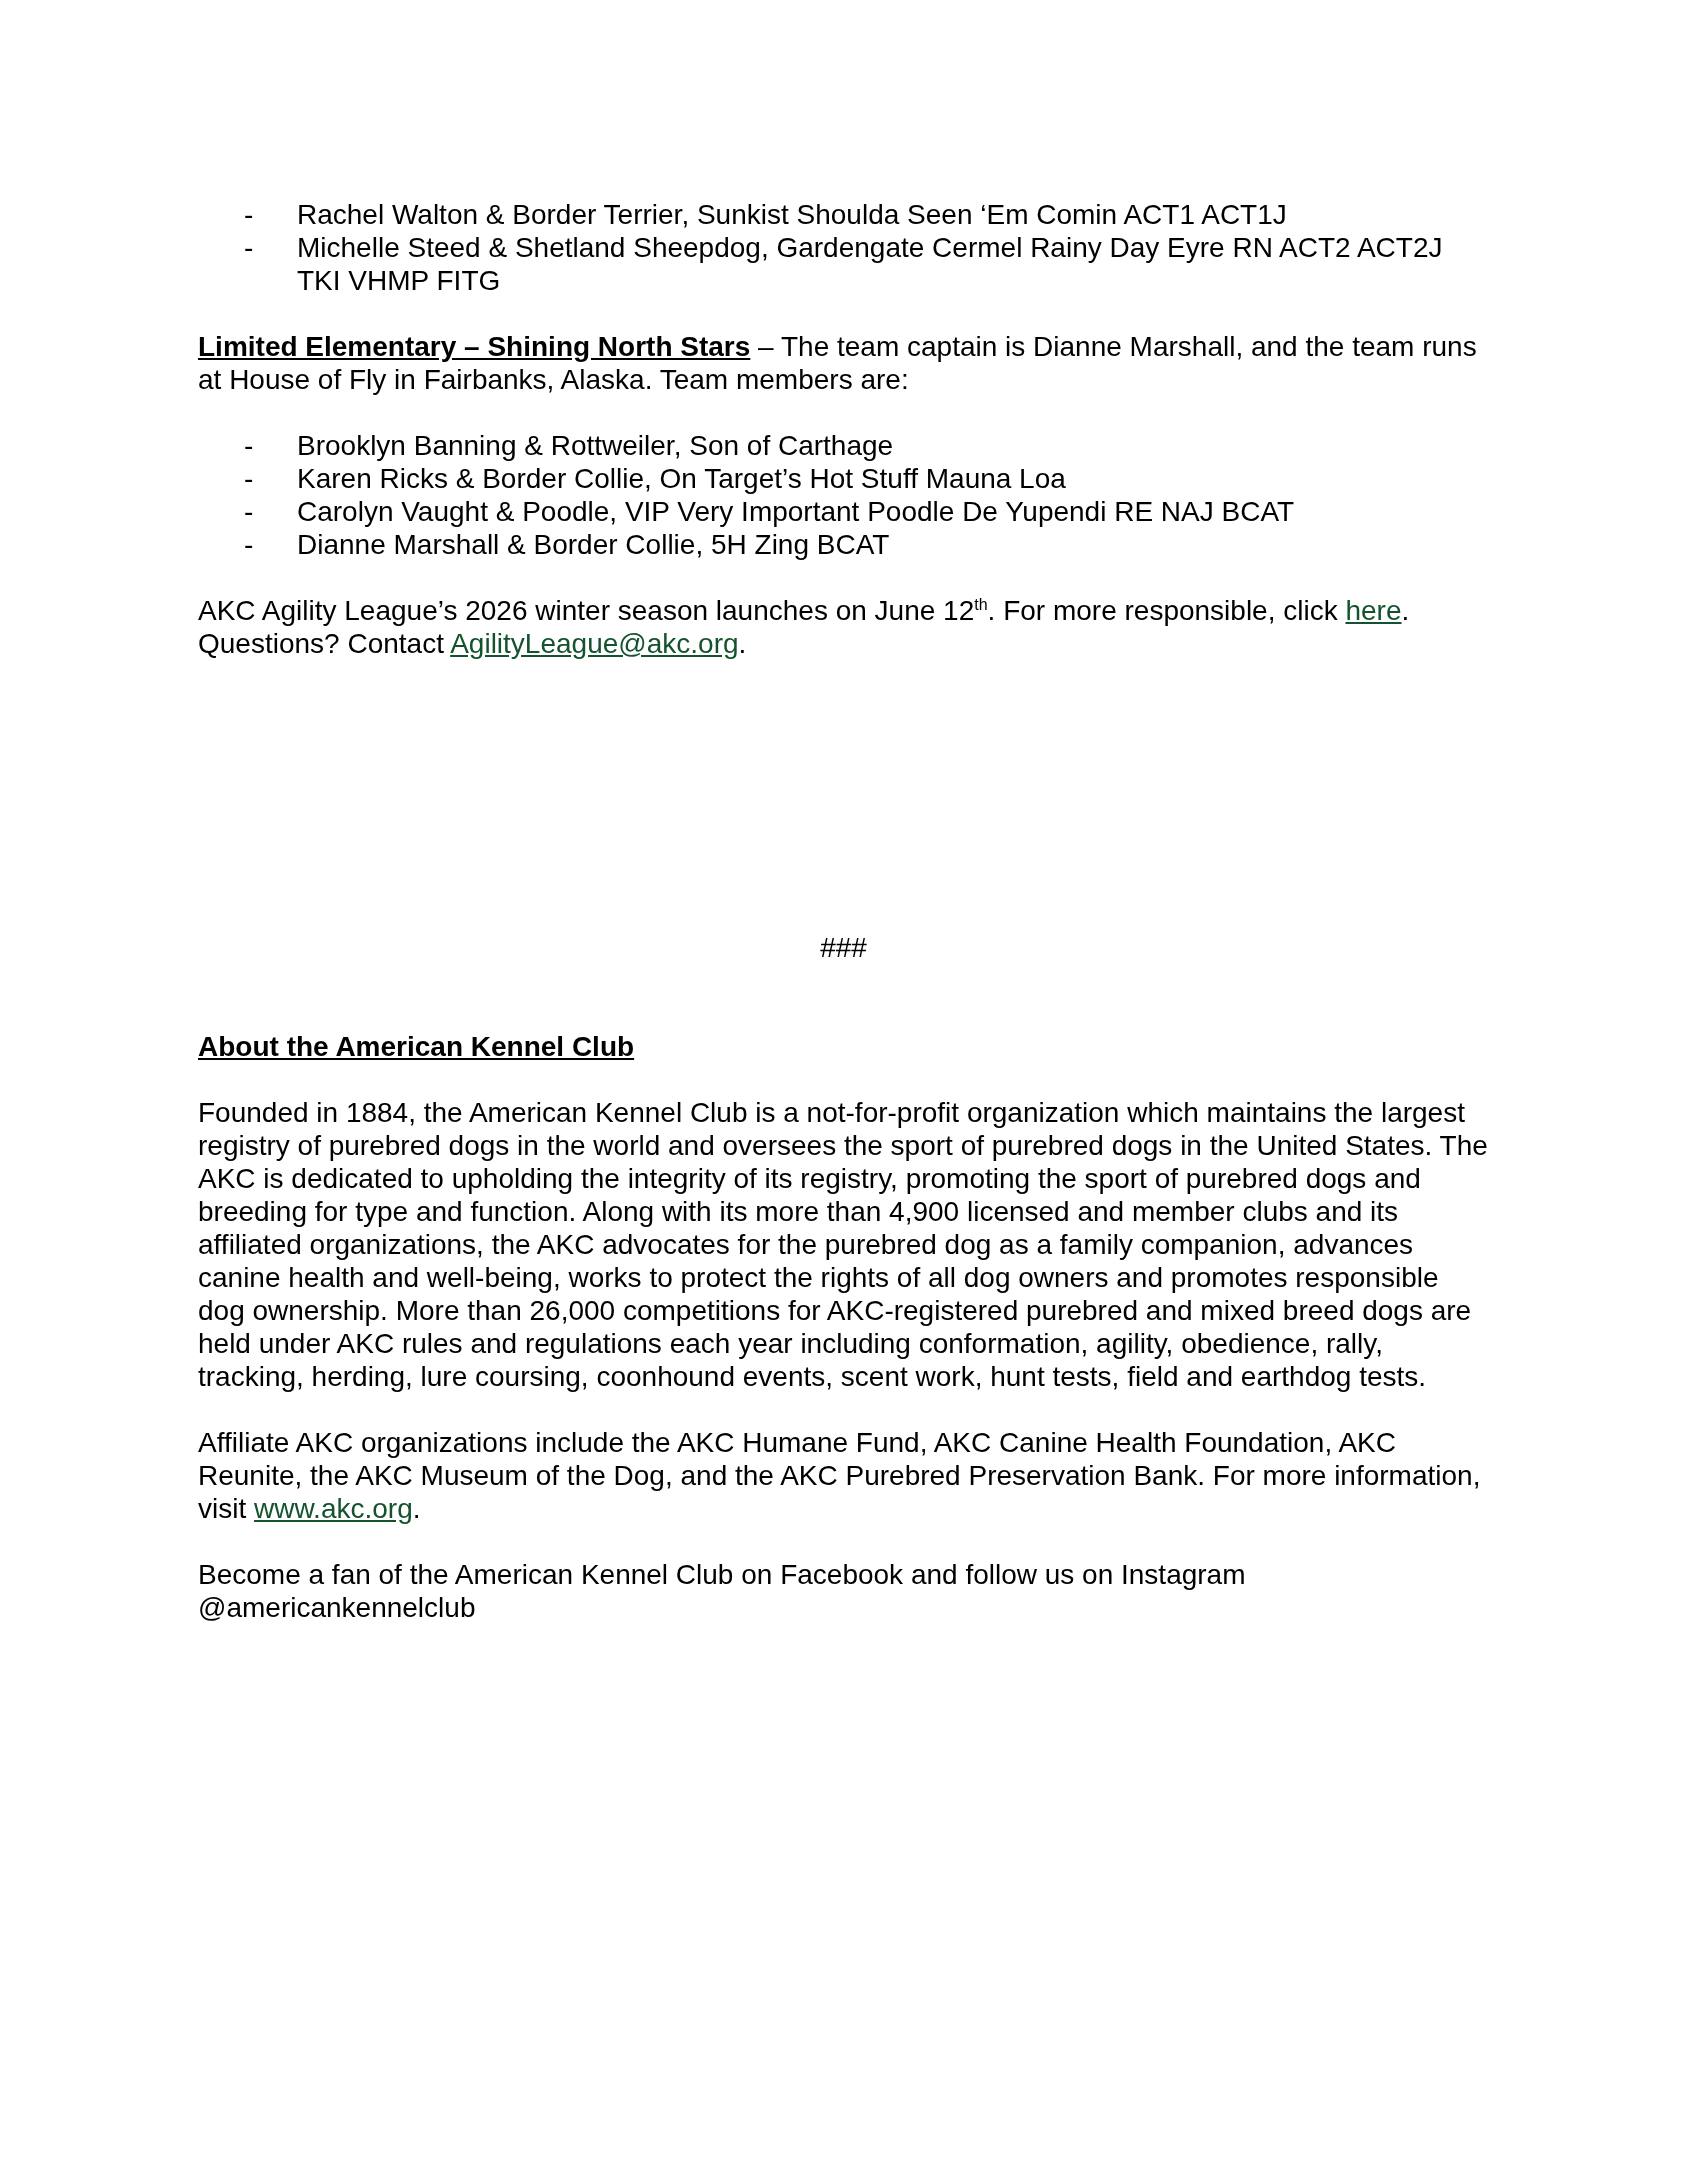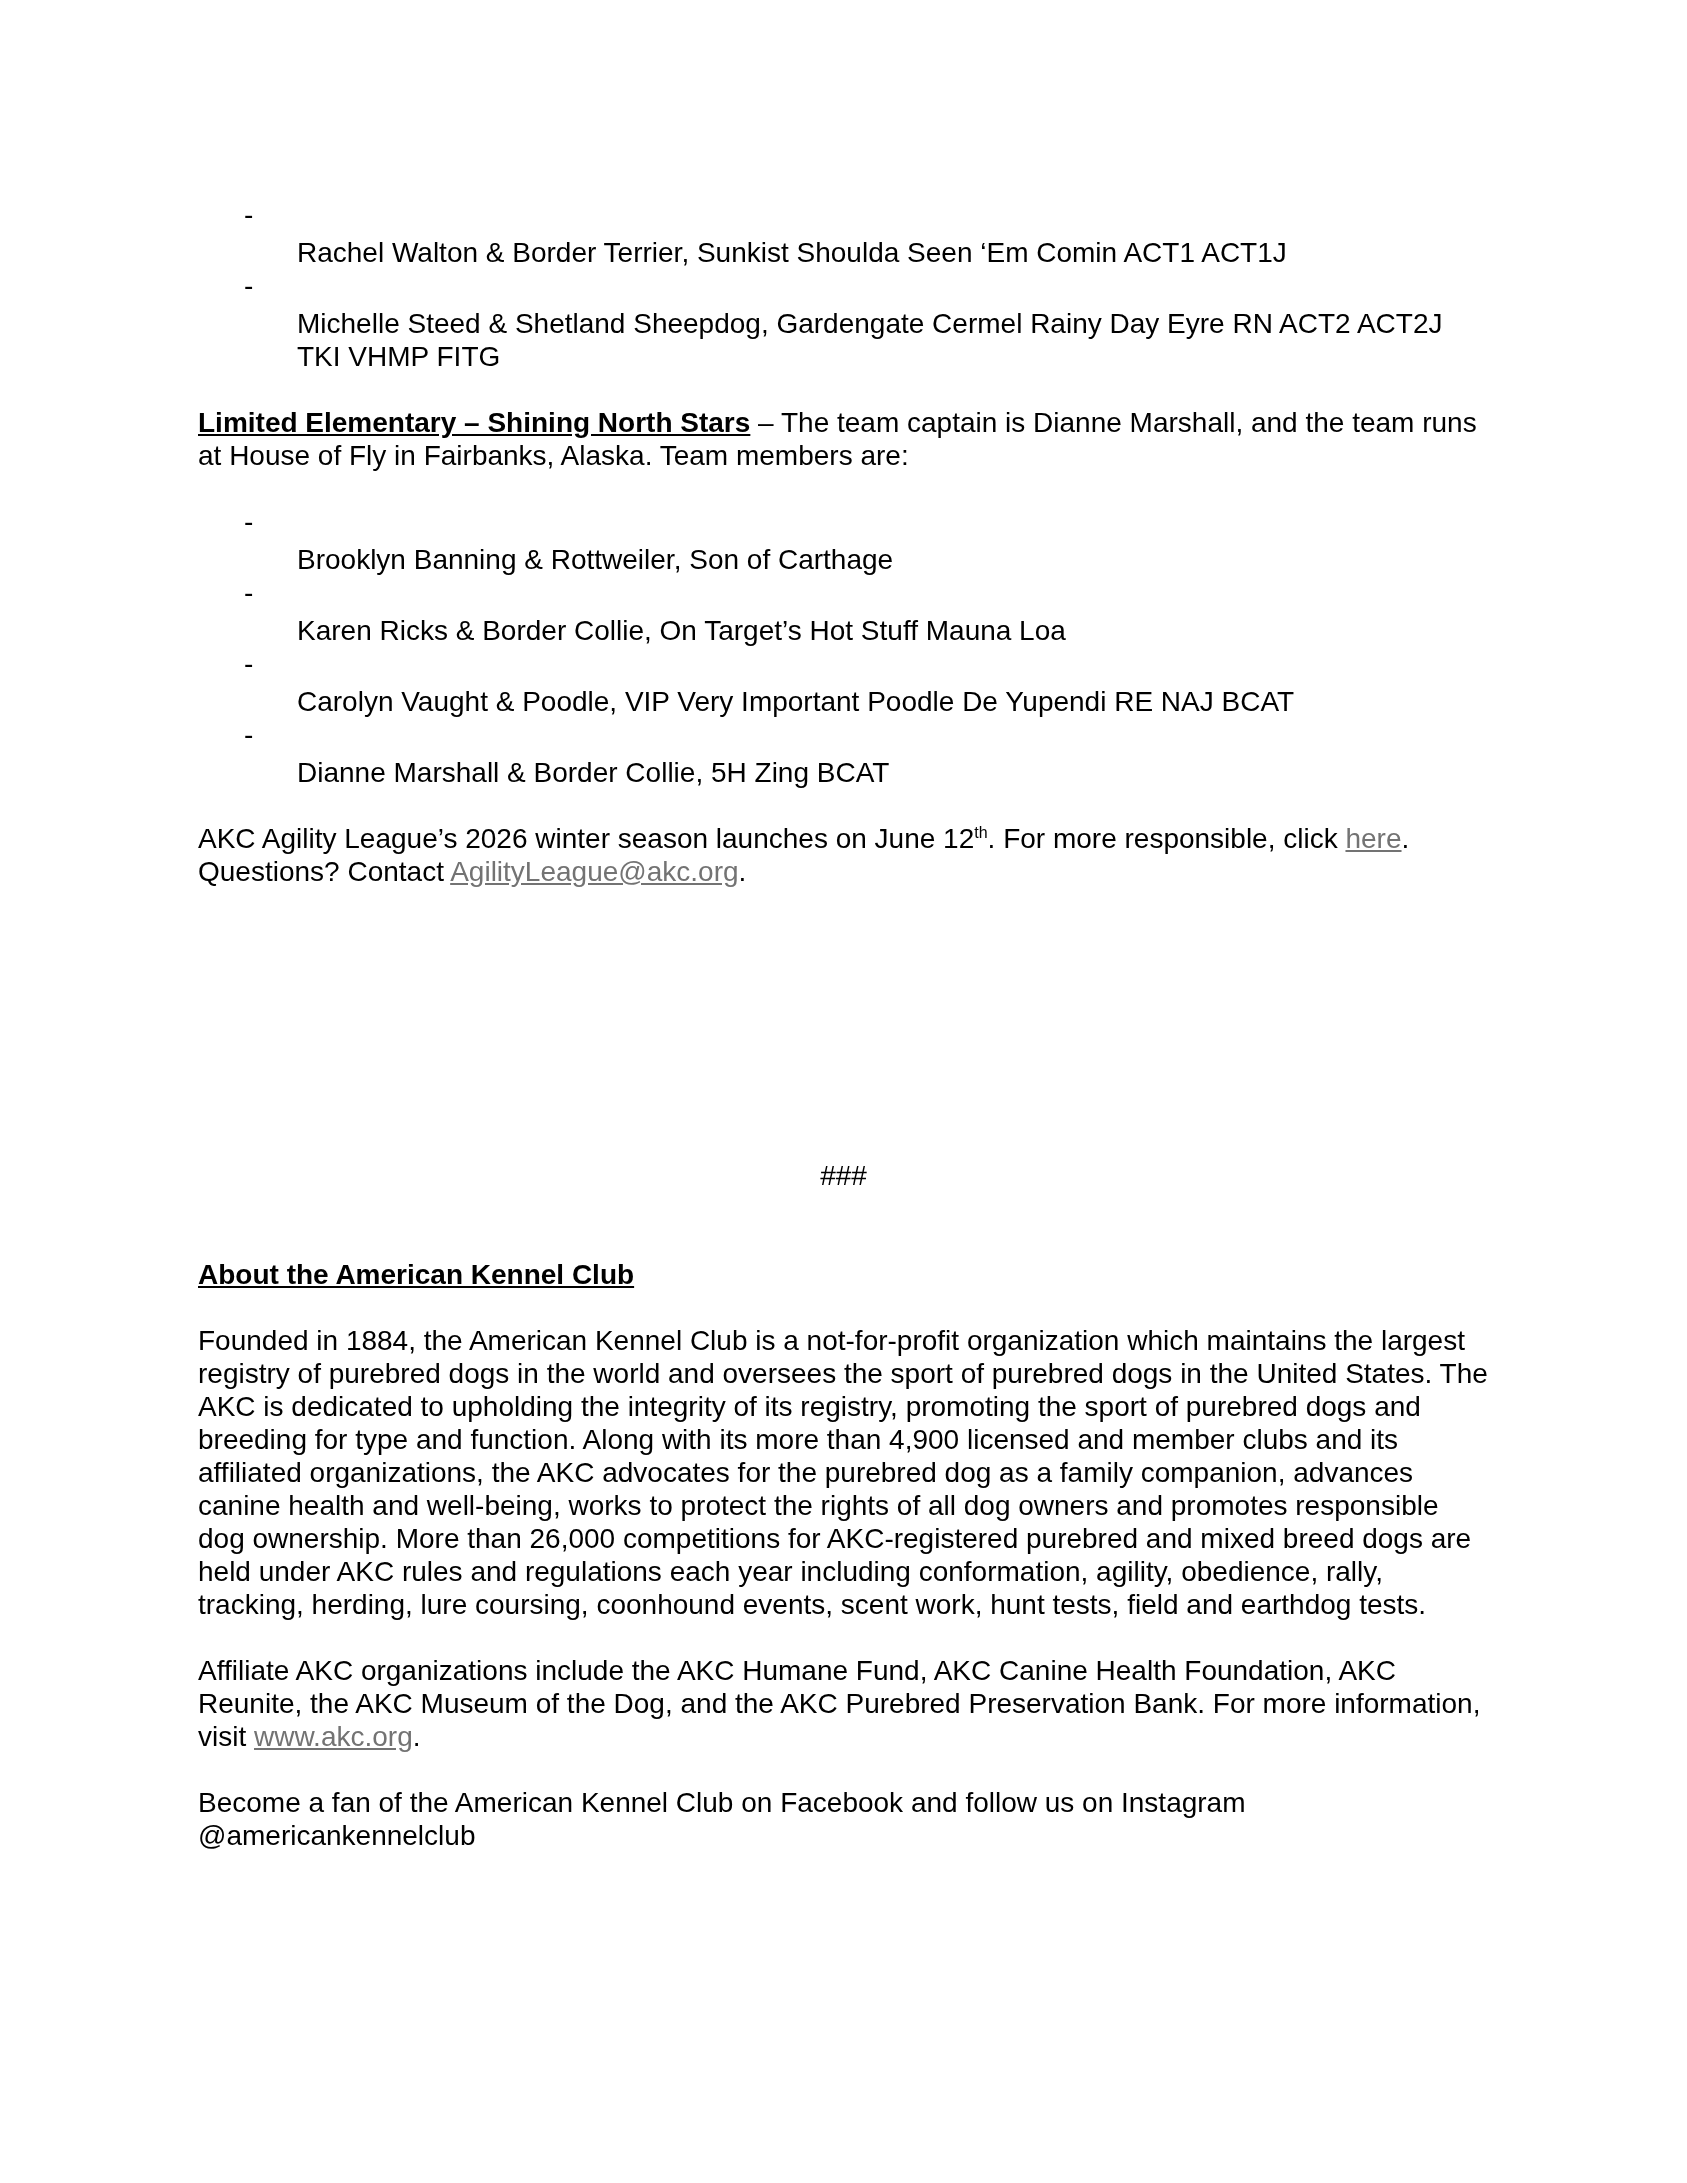--- a/index.html
+++ b/index.html
@@ -33,28 +33,27 @@
     align-items: flex-start;
   }
   ul.bullet-list .marker {
     display: inline-block;
     width: 53px;
     margin-left: 46px;
     flex-shrink: 0;
   }
   ul.bullet-list .btext {
     flex: 1 1 auto;
-    margin-top: 38px;
   }
   strong { font-weight: bold; text-decoration: underline; }
   .center { text-align: center; }
   .spacer-lg { height: 238px; }
   .separator { margin-bottom: 66px; }
   a.link {
-    color: #737373;
+    color: #14532d;
     text-decoration: underline;
     cursor: pointer;
   }
   sup.sup {
     font-size: 16px;
     line-height: 0;
     vertical-align: super;
   }
 </style>
 </head>

